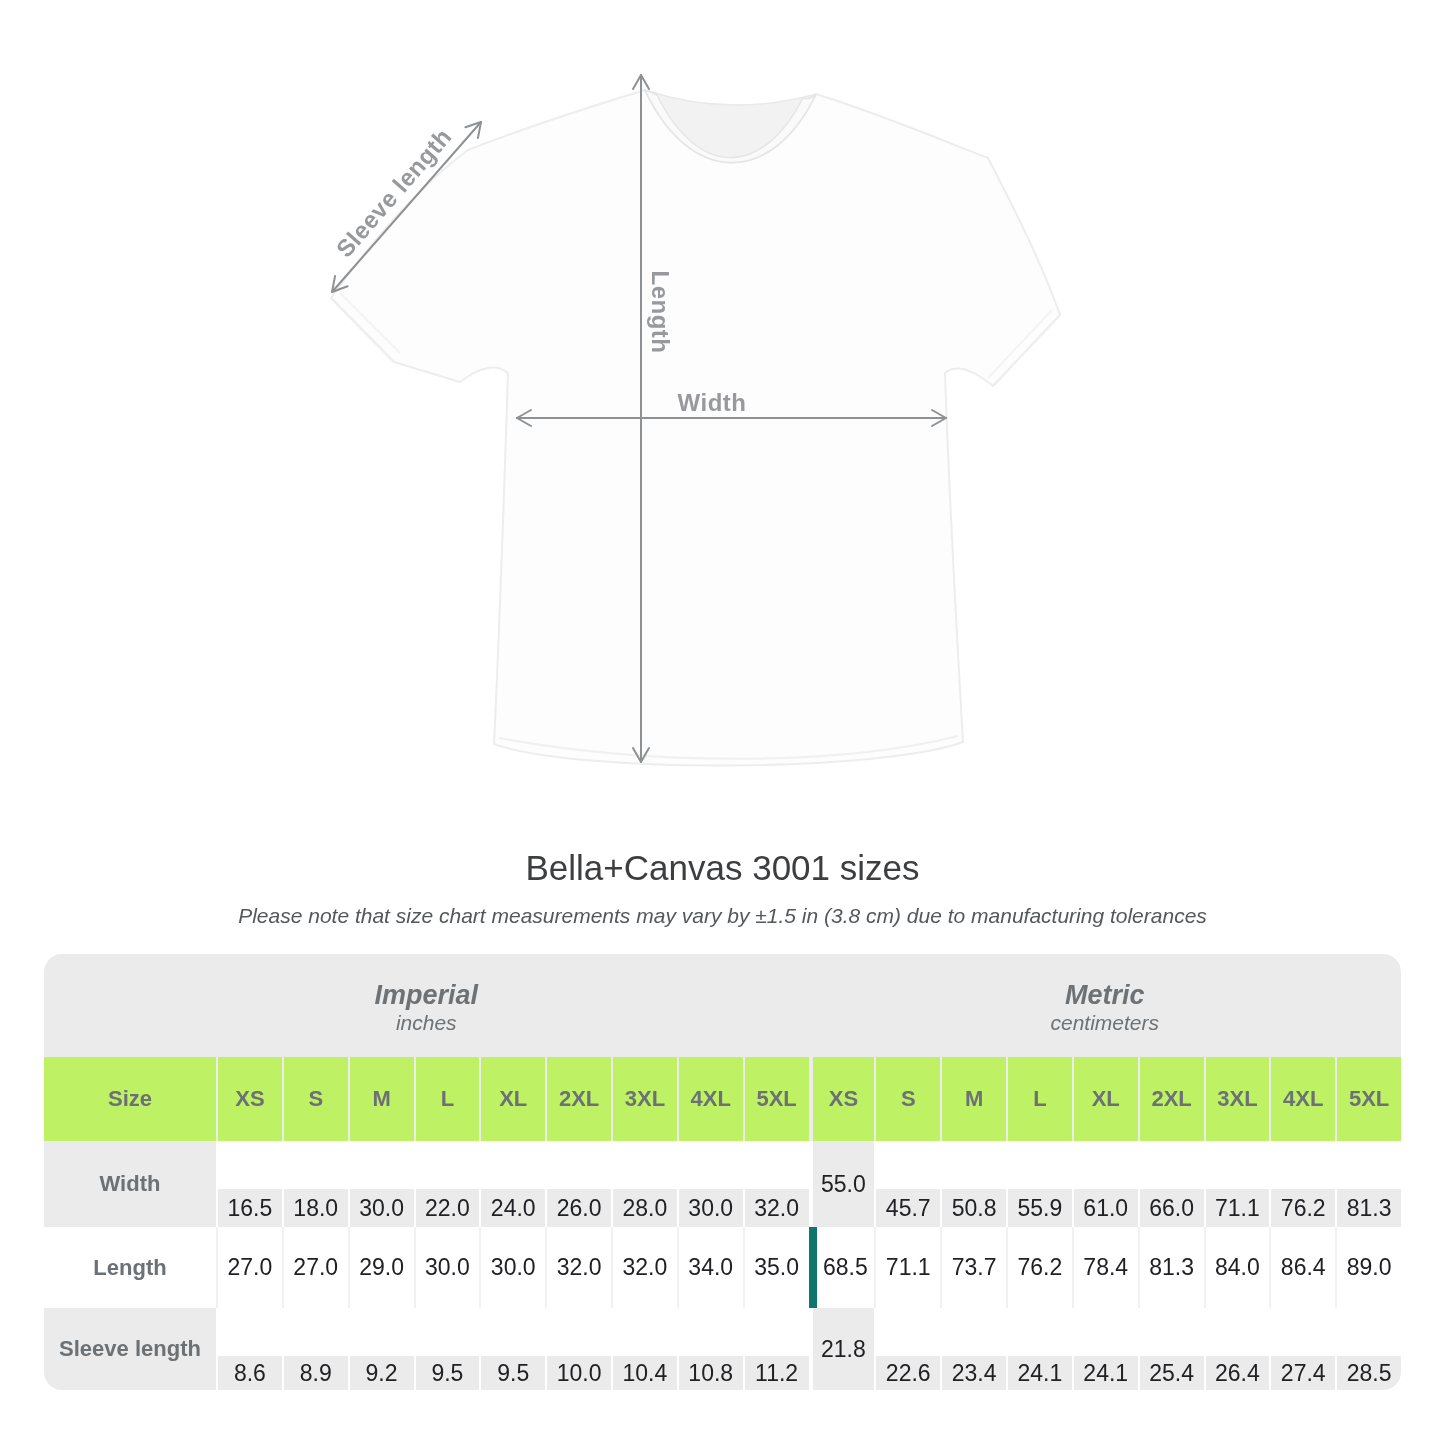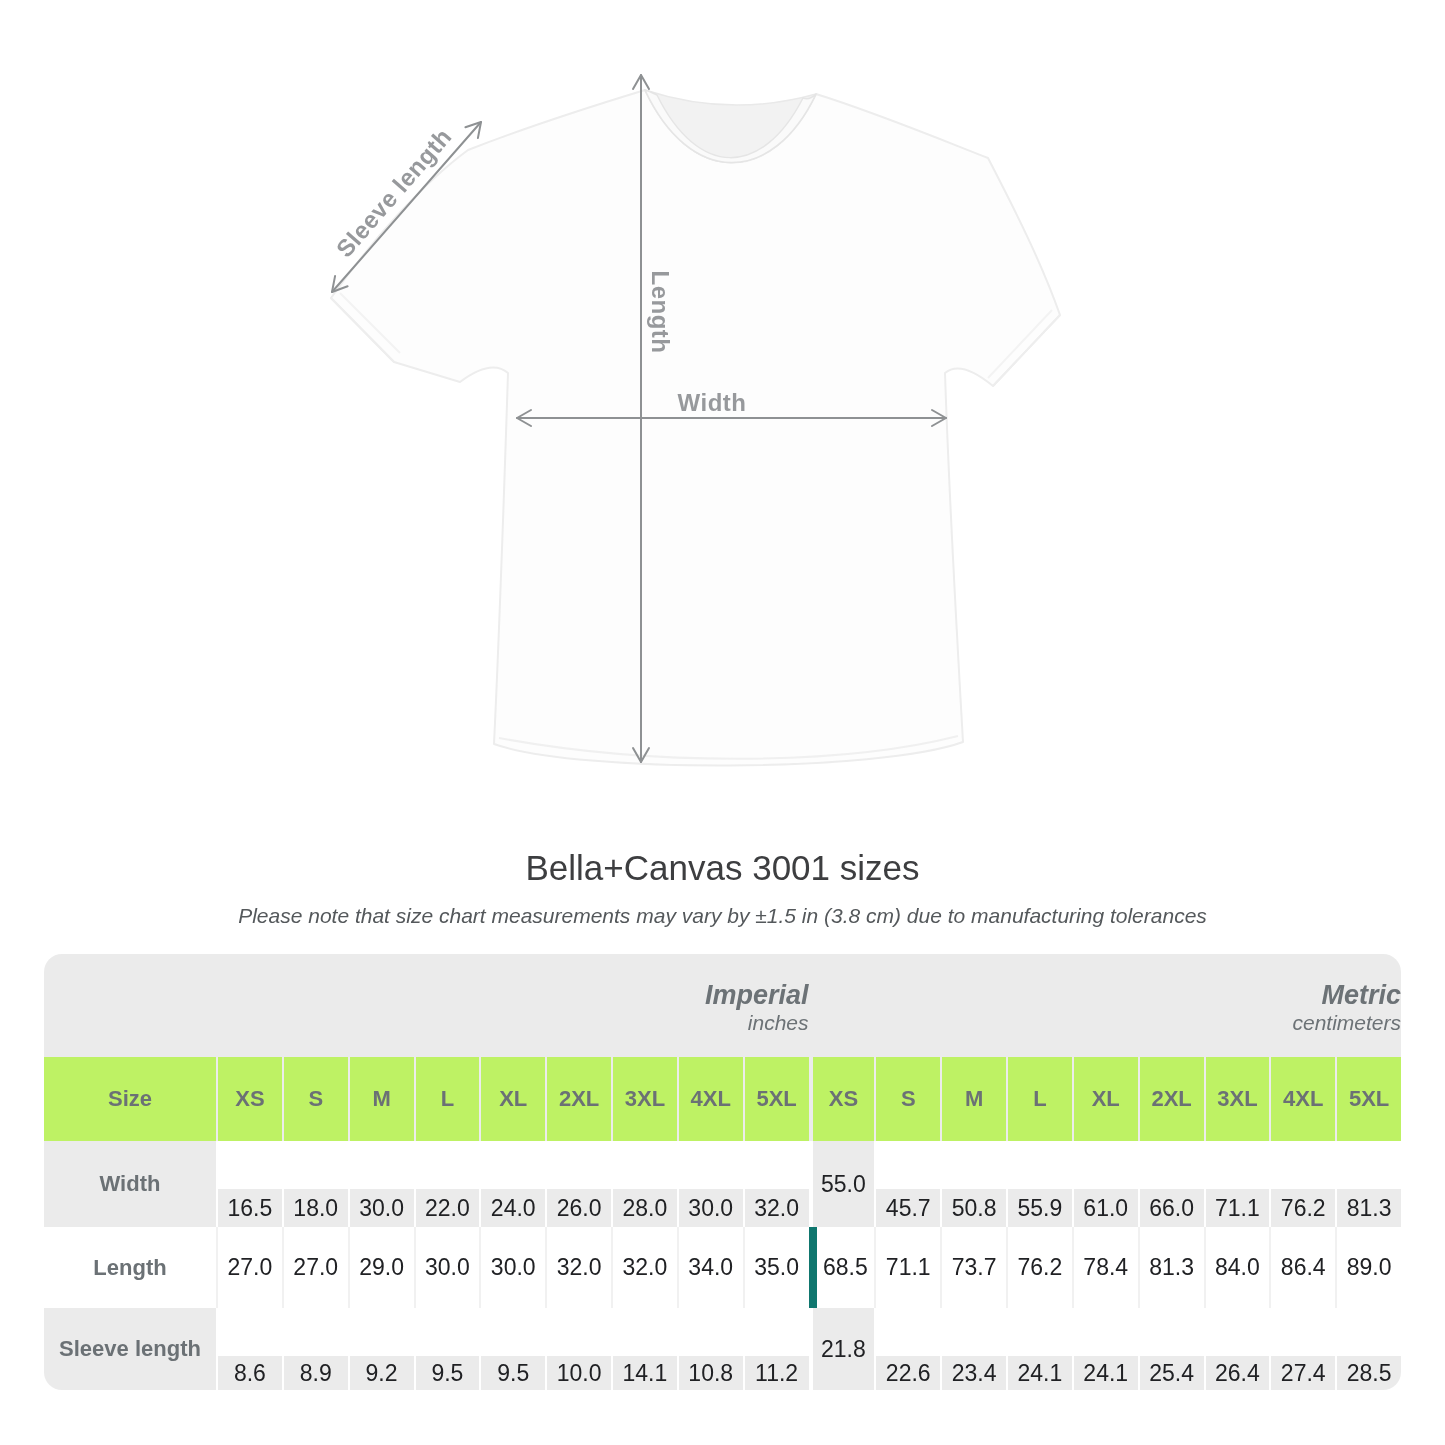--- a/index.html
+++ b/index.html
@@ -25,21 +25,21 @@
   .page-subtitle { font-size:21px; font-style:italic; color:#54585b; margin-top:16px; }
   
   .size-table {
     width:1357px; margin:26px auto 0;
     display:grid;
     grid-template-columns:172px repeat(18,1fr);
     grid-template-rows:103px 84px 86px 81px 82px;
   }
   .band {
     background:#ebebeb; display:flex; flex-direction:column;
-    align-items:flex-end; justify-content:center; padding-top:4px;
+    align-items:center; justify-content:center; padding-top:4px;
   }
   .band-imperial { grid-column:1 / span 10; border-top-left-radius:18px; }
   .band-metric   { grid-column:11 / span 9; border-top-right-radius:18px; }
   .band-name { font-size:27px; font-weight:bold; font-style:italic; color:#6c7276; }
   .band-unit { font-size:21px; font-style:italic; color:#6c7276; }
   .tcell { display:flex; align-items:center; justify-content:center; }
   .hrow  { background:#bef264; font-weight:bold; font-size:22px; color:#6b7175;text-align:right; }
   .hrow.sep  { border-left:2px solid #ececec; }
   .hrow.sep2 { border-left:4px solid #ececec; }
   .rowlabel { font-weight:bold; font-size:22px; color:#6b7175; }
@@ -191,21 +191,21 @@
   <div class="tcell white sep val">86.4</div>
   <div class="tcell white sep val">89.0</div>
 
   <div class="tcell gray rowlabel corner-bl">Sleeve length</div>
   <div class="tcell gray sep val">8.6</div>
   <div class="tcell gray sep val">8.9</div>
   <div class="tcell gray sep val">9.2</div>
   <div class="tcell gray sep val">9.5</div>
   <div class="tcell gray sep val">9.5</div>
   <div class="tcell gray sep val">10.0</div>
-  <div class="tcell gray sep val">14.1</div>
+  <div class="tcell gray sep val">10.4</div>
   <div class="tcell gray sep val">10.8</div>
   <div class="tcell gray sep val">11.2</div>
   <div class="tcell gray sep2 val">21.8</div>
   <div class="tcell gray sep val">22.6</div>
   <div class="tcell gray sep val">23.4</div>
   <div class="tcell gray sep val">24.1</div>
   <div class="tcell gray sep val">24.1</div>
   <div class="tcell gray sep val">25.4</div>
   <div class="tcell gray sep val">26.4</div>
   <div class="tcell gray sep val">27.4</div>

